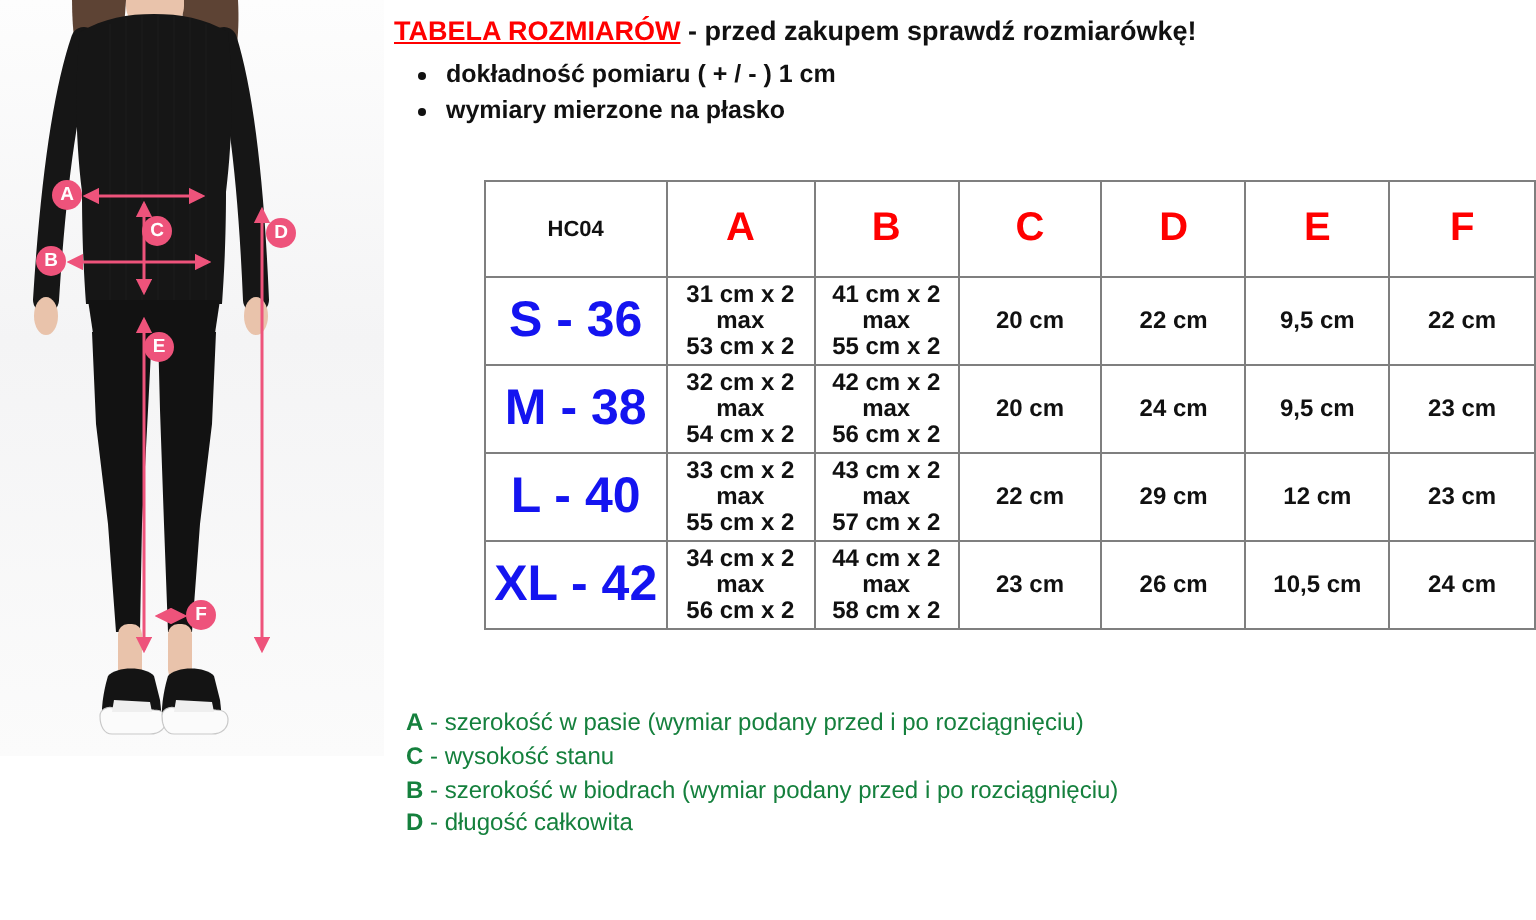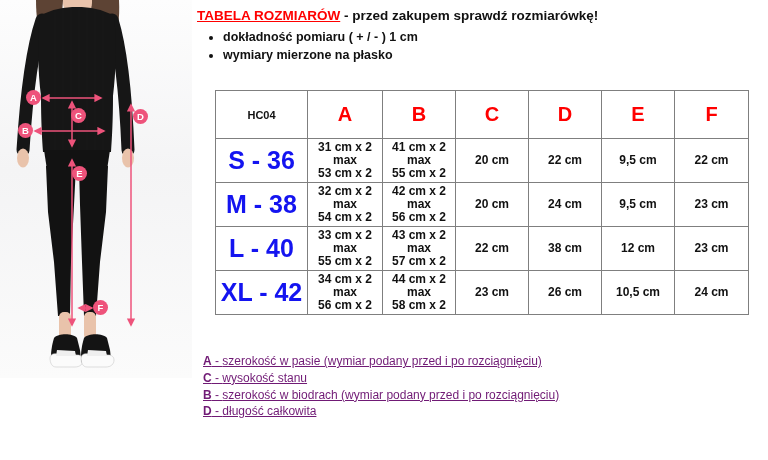--- a/index.html
+++ b/index.html
@@ -17,31 +17,31 @@
     display:flex;align-items:center;justify-content:center;line-height:1;
   }
   
   .hdr{position:absolute;left:197px;top:8px;width:565px;}
   .hdr-line{font-size:13.5px;font-weight:bold;}
   .hdr-title{color:#ff0000;text-decoration:underline;text-decoration-color:#ff0000;}
   .hdr ul{margin:7px 0 0 0;padding-left:26px;}
   .hdr li{font-size:12.5px;font-weight:bold;margin-bottom:4px;}
   
   .tbl-wrap{position:absolute;left:215px;top:90px;}
-  table.size{border-collapse:collapse;table-layout:fixed;}
+  table.size{border-collapse:collapse;table-layout:fixed;margin-left:27px;}
   table.size th,table.size td{border:1px solid #7f7f7f;text-align:center;vertical-align:middle;padding:0;}
   th.model-cell{font-size:11px;font-weight:bold;color:#111;height:47px;}
   th.col-letter{font-size:20px;font-weight:bold;color:#ff0000;height:47px;}
   td.size-cell{font-size:25px;font-weight:bold;color:#1414f0;}
   td.val-cell{font-size:12px;font-weight:bold;color:#111;}
   td.val-cell .cell-line{line-height:13px;}
   tbody tr{height:44px;}
   
   .legend{position:absolute;left:203px;top:353px;}
-  .legend-row{font-size:12px;line-height:16.8px;color:#701a75;text-decoration:underline;}
+  .legend-row{font-size:12px;line-height:16.8px;color:#15803d;}
   .legend-row b{font-weight:bold;}
 </style>
 </head>
 <body>
 
 <div class="screen">
 
   <div class="photo">
     <div class="photo-bg"></div>
     <svg width="192" height="378" viewBox="0 0 192 378">
@@ -200,21 +200,21 @@
             </td>
             <td class="val-cell">
               <div class="cell-line">43 cm x 2</div>
               <div class="cell-line">max</div>
               <div class="cell-line">57 cm x 2</div>
             </td>
             <td class="val-cell">
               <div class="cell-line">22 cm</div>
             </td>
             <td class="val-cell">
-              <div class="cell-line">38 cm</div>
+              <div class="cell-line">29 cm</div>
             </td>
             <td class="val-cell">
               <div class="cell-line">12 cm</div>
             </td>
             <td class="val-cell">
               <div class="cell-line">23 cm</div>
             </td>
           </tr>
           <tr>
             <td class="size-cell">XL - 42</td>

